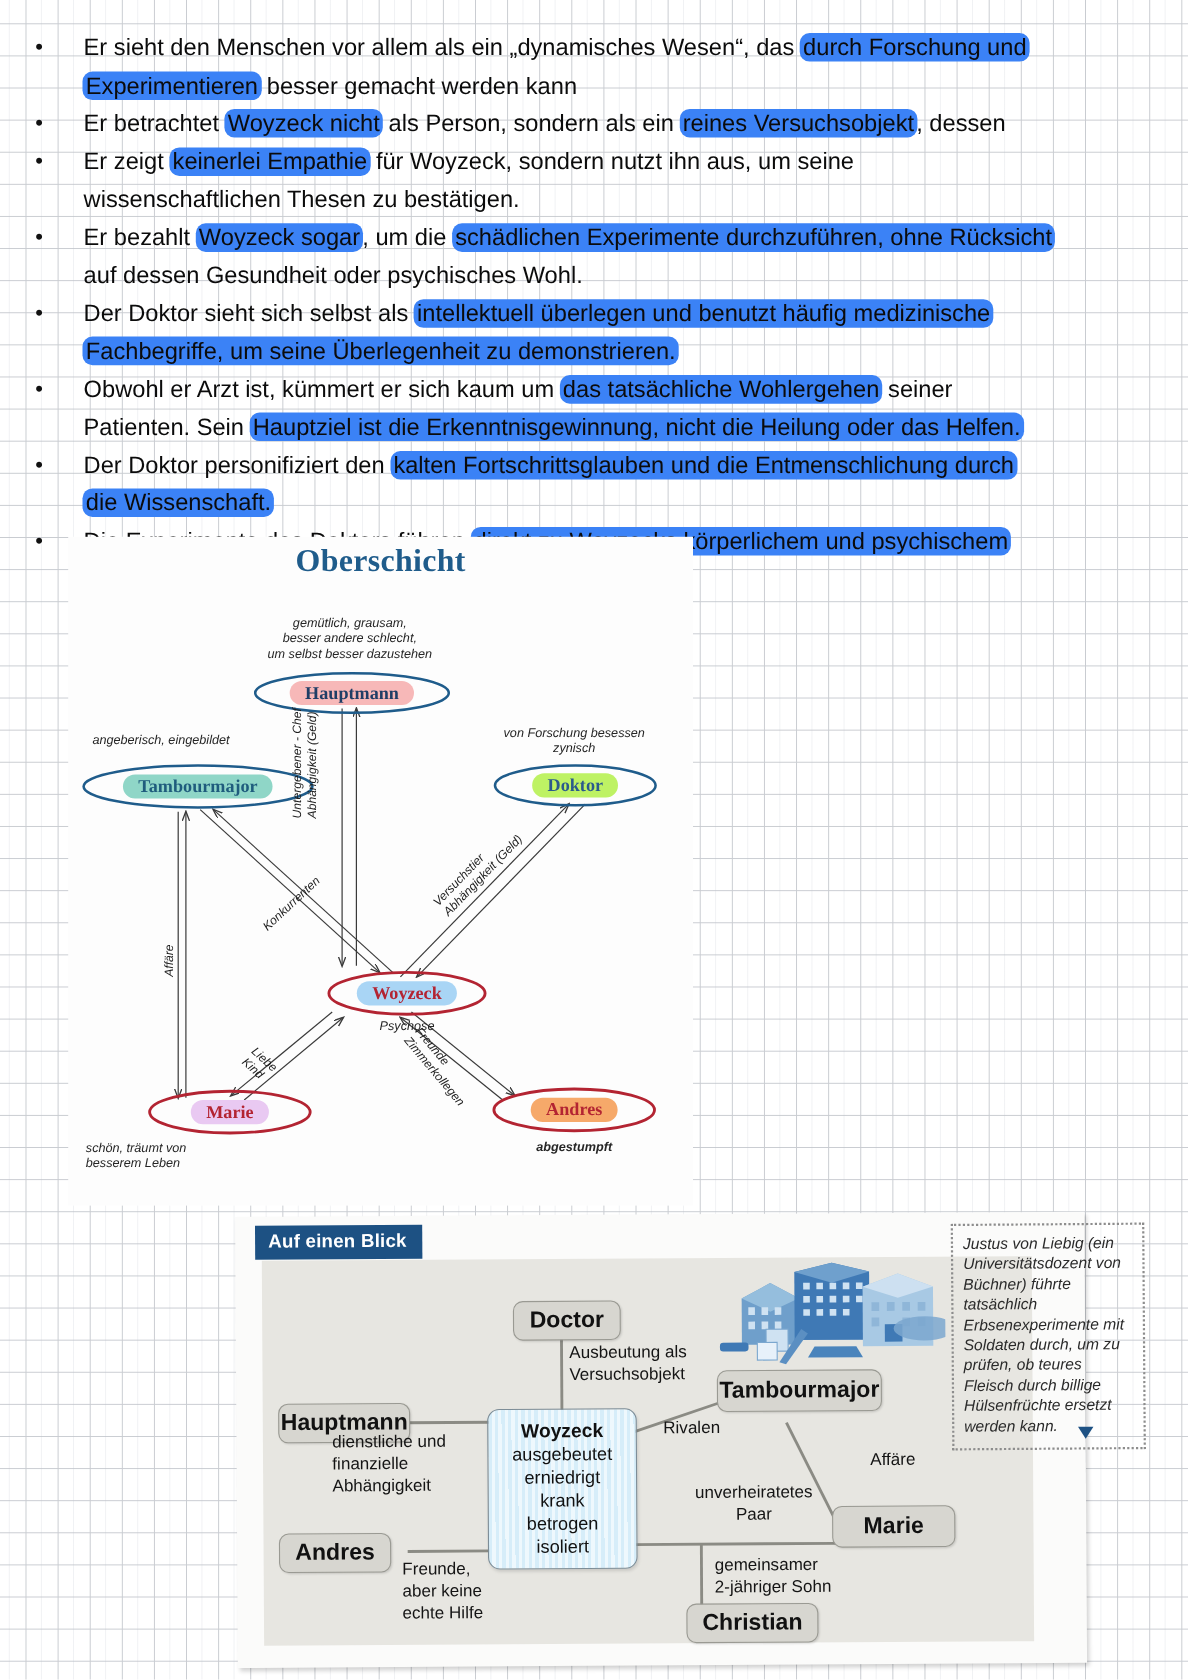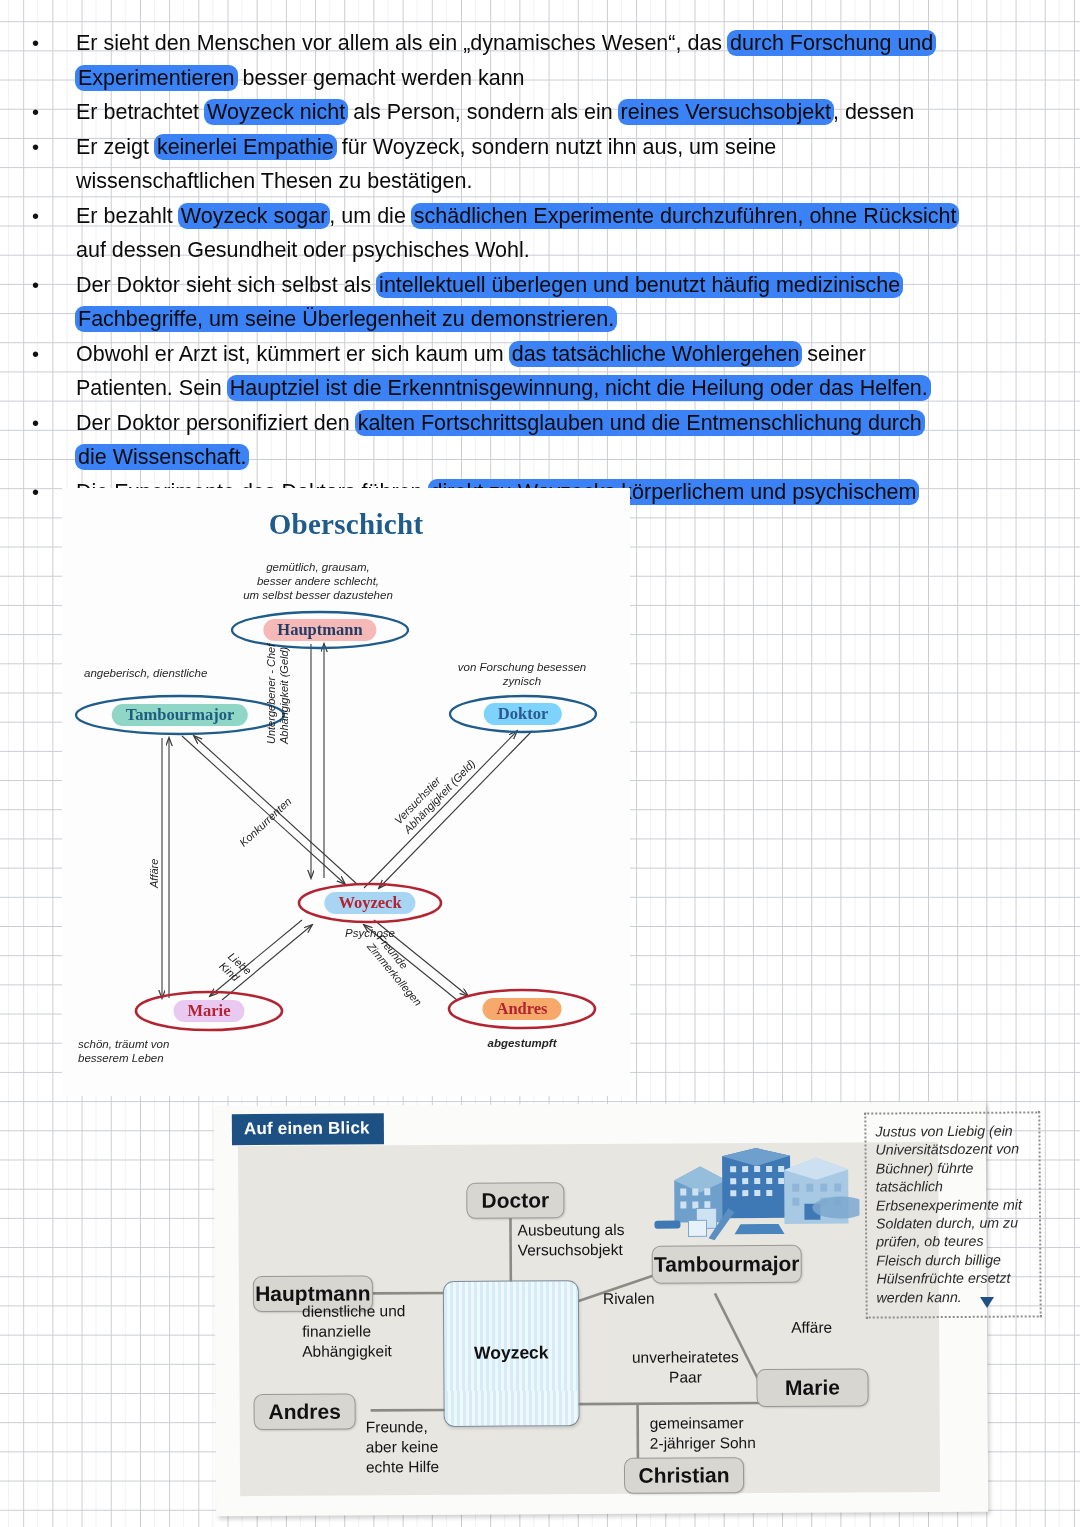--- a/index.html
+++ b/index.html
@@ -44,21 +44,21 @@
     box-decoration-break:clone;-webkit-box-decoration-break:clone;
   }
 
   
   #diagram1{
     position:absolute;left:62px;top:488px;width:568px;height:608px;
     background:#fdfdfd;
   }
   #d1svg{position:absolute;left:0;top:0;}
   .d1-title{
-    position:absolute;left:0;top:20px;width:568px;text-align:center;
+    position:absolute;left:0;top:6px;width:568px;text-align:center;
     font-family:"Liberation Serif", serif;font-weight:bold;
     font-size:29px;color:#1f5c8b;letter-spacing:.3px;
   }
   .node{position:absolute;}
   .node .pill{
     position:absolute;left:50%;top:50%;transform:translate(-50%,-50%);
     border-radius:13px;padding:1px 14px;white-space:nowrap;
     font-family:"Liberation Serif", serif;font-weight:bold;font-size:16.5px;
   }
   .cap{
@@ -199,35 +199,35 @@
   <div class="cap" style="left:146px;top:72px;width:220px;">gemütlich, grausam,
 besser andere schlecht,
 um selbst besser dazustehen</div>
   <div class="node" style="left:168px;top:122px;width:180px;height:40px;">
     <svg width="180" height="40">
       <ellipse cx="90" cy="20" rx="88" ry="18" fill="none" stroke="#1f5c8b" stroke-width="2.3"></ellipse>
     </svg>
     <div class="pill" style="background:#f7b8b8;color:#1f3e66;">Hauptmann</div>
   </div>
 
-  <div class="cap" style="left:22px;top:178px;width:220px;text-align:left;">angeberisch, dienstliche</div>
+  <div class="cap" style="left:22px;top:178px;width:220px;text-align:left;">angeberisch, eingebildet</div>
   <div class="node" style="left:12px;top:206px;width:212px;height:42px;">
     <svg width="212" height="42">
       <ellipse cx="106" cy="21" rx="104" ry="19" fill="none" stroke="#1f5c8b" stroke-width="2.3"></ellipse>
     </svg>
     <div class="pill" style="background:#8fd6c7;color:#1f5c7d;">Tambourmajor</div>
   </div>
 
   <div class="cap" style="left:352px;top:172px;width:216px;">von Forschung besessen
 zynisch</div>
   <div class="node" style="left:386px;top:206px;width:150px;height:40px;">
     <svg width="150" height="40">
       <ellipse cx="75" cy="20" rx="73" ry="18" fill="none" stroke="#1f5c8b" stroke-width="2.3"></ellipse>
     </svg>
-    <div class="pill" style="background:#7dd3fc;color:#2b5a8c;">Doktor</div>
+    <div class="pill" style="background:#bef264;color:#2b5a8c;">Doktor</div>
   </div>
 
   <div class="node" style="left:235px;top:394px;width:146px;height:42px;">
     <svg width="146" height="42">
       <ellipse cx="73" cy="21" rx="71" ry="19" fill="none" stroke="#b32432" stroke-width="2.6"></ellipse>
     </svg>
     <div class="pill" style="background:#a9d5f5;color:#b32432;">Woyzeck</div>
   </div>
   <div class="cap" style="left:238px;top:438px;width:140px;">Psychose</div>
 
@@ -359,20 +359,25 @@
   <div class="n2" style="left:541px;top:266px;width:110px;height:36px;">
     <span>Marie</span>
   </div>
 
   <div class="n2" style="left:408px;top:354px;width:118px;height:34px;">
     <span>Christian</span>
   </div>
 
   <div id="n2-woyzeck" style="left:228px;top:176px;width:134px;height:144px;">
     <div class="hd">Woyzeck</div>
+    <div style="white-space:pre-line;text-align:center;">ausgebeutet
+erniedrigt
+krank
+betrogen
+isoliert</div>
   </div>
 
   <div class="e2" style="left:303px;top:116px;width:180px;">Ausbeutung als
 Versuchsobjekt</div>
 
   <div class="e2" style="left:87px;top:196px;width:130px;">dienstliche und
 finanzielle
 Abhängigkeit</div>
 
   <div class="e2" style="left:150px;top:312px;width:130px;">Freunde,

